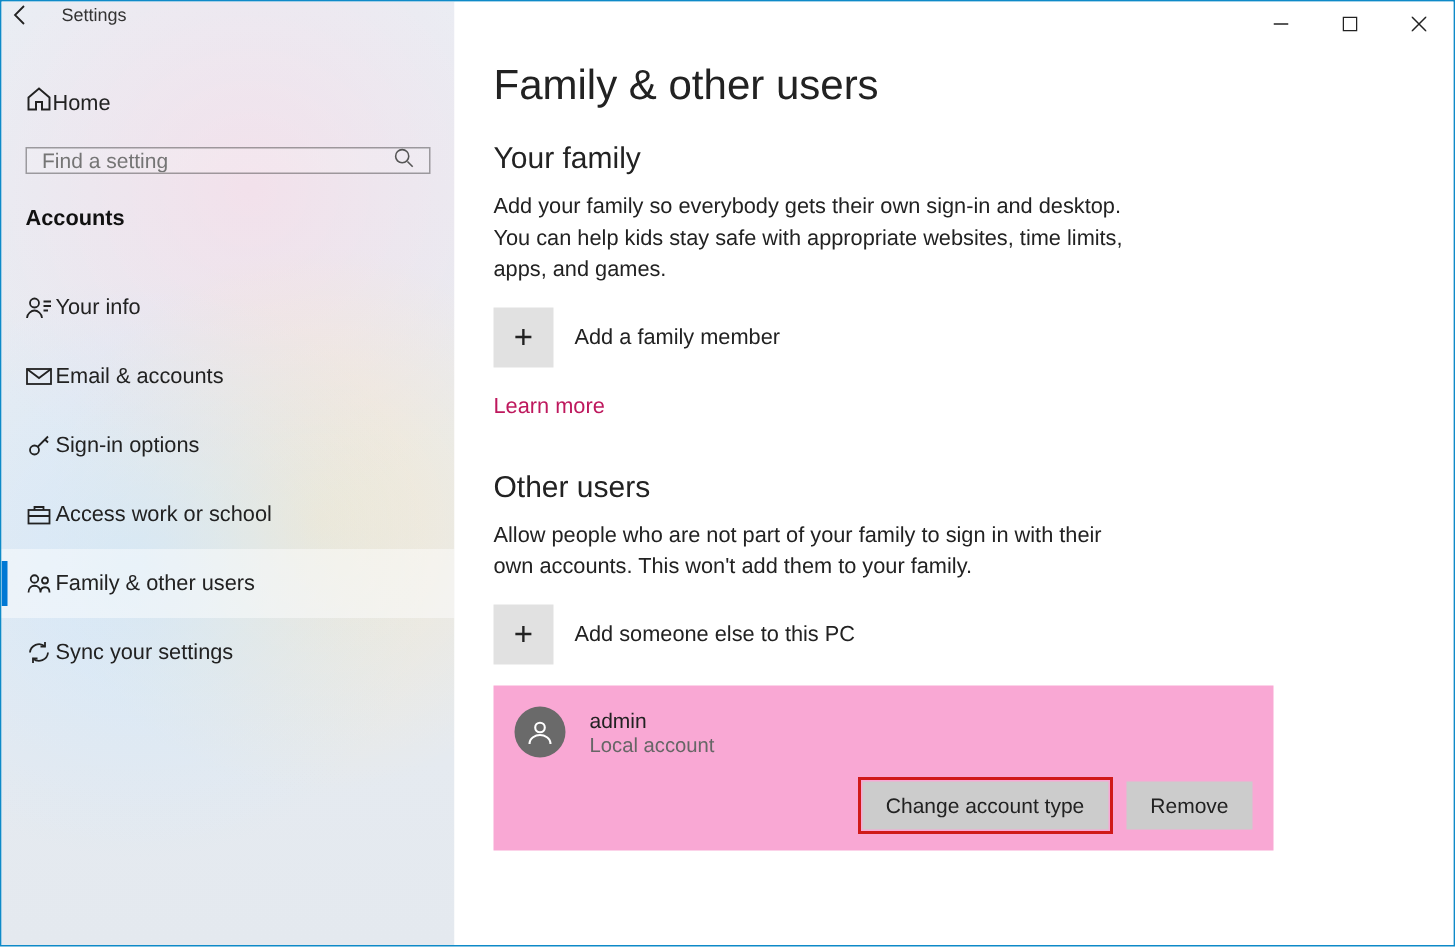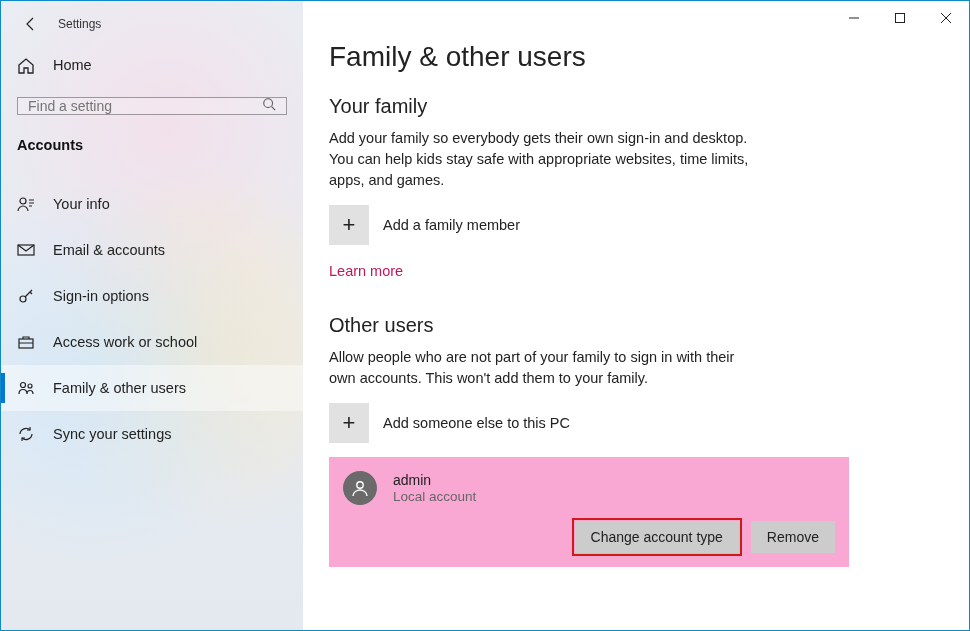--- a/index.html
+++ b/index.html
@@ -2,54 +2,54 @@
 <html><head>
 <meta charset="utf-8">
 <style>
   * { box-sizing: border-box; margin: 0; padding: 0; font-family: "Segoe UI", sans-serif; }
   body {
     width: 970px; height: 631px; overflow: hidden; position: relative;
     background: #fff;
     border: 1px solid #0e8ac8;
   }
   .titlebar {
-    height: 32px; display: flex; align-items: flex-end; justify-content: space-between;
-    padding-left: 21px;
+    height: 32px; display: flex; align-items: flex-start; justify-content: space-between;
+    padding-left: 4px;
     position: absolute; top: 0; left: 0; right: 0; z-index: 5;
   }
   .titlebar-left { display: flex; align-items: center; gap: 18px; }
   .titlebar-title { font-size: 12px; color: #333; }
   .back-arrow { width: 18px; height: 18px; display: flex; align-items: center; justify-content: center; cursor: pointer; }
   .wc-group { display: flex; }
   .wc { width: 46px; height: 30px; display: flex; align-items: center; justify-content: center; cursor: pointer; }
   .wc svg { stroke: #222; fill: none; }
   .sidebar {
     position: absolute; top: 0; left: 0; width: 302px; height: 100%;
     padding-top: 48px;
     background:
       radial-gradient(circle at 30% 60%, rgba(200,230,255,.55), transparent 45%),
       radial-gradient(circle at 70% 55%, rgba(255,230,180,.5), transparent 45%),
       radial-gradient(circle at 55% 20%, rgba(255,210,225,.45), transparent 40%),
       linear-gradient(#e9eef4, #e4e9ef);
   }
   .home-row {
-    display: flex; gap: 18px; padding: 8px 16px 12px 16px;
+    display: flex; align-items: center; padding: 8px 16px 12px 16px;
     color: #222; cursor: pointer;
   }
   .home-row .lbl { font-size: 14.5px; }
   .search-box {
     margin: 6px 16px 14px 16px; height: 18px; border: 1px solid rgba(0,0,0,.35);
     display: flex; align-items: center; justify-content: space-between;
     padding: 0 10px; background: rgba(255,255,255,.15);
   }
   .search-box input { border: none; outline: none; background: transparent; font-size: 14px; color: #666; width: 85%; }
   .cat-label { font-weight: 600; font-size: 14.5px; padding: 8px 16px 10px 16px; color: #111; }
   .nav { margin-top: 18px; }
   .nav-item {
-    display: flex; align-items: center; gap: 18px; height: 46px; padding: 0 16px;
+    display: flex; align-items: center; gap: 2px; height: 46px; padding: 0 16px;
     color: #222; font-size: 14.5px; cursor: pointer; position: relative;
   }
   .nav-item .icon { width: 18px; display: flex; justify-content: center; }
   .nav-item.selected { background: rgba(255,255,255,.45); }
   .nav-item.selected::before {
     content: ""; position: absolute; left: 0; top: 8px; bottom: 8px; width: 4px; background: #0078d4;
   }
   .main {
     position: absolute; left: 302px; right: 0; top: 0; bottom: 0;
     background: #fff; padding: 40px 26px 20px 26px; overflow-y: auto;

